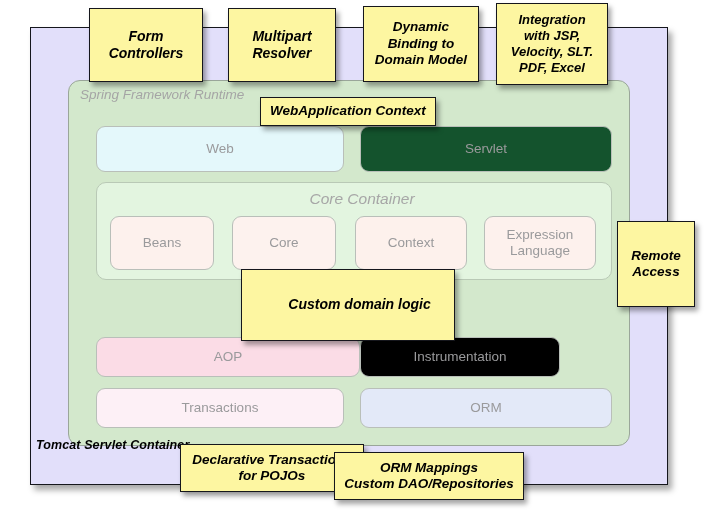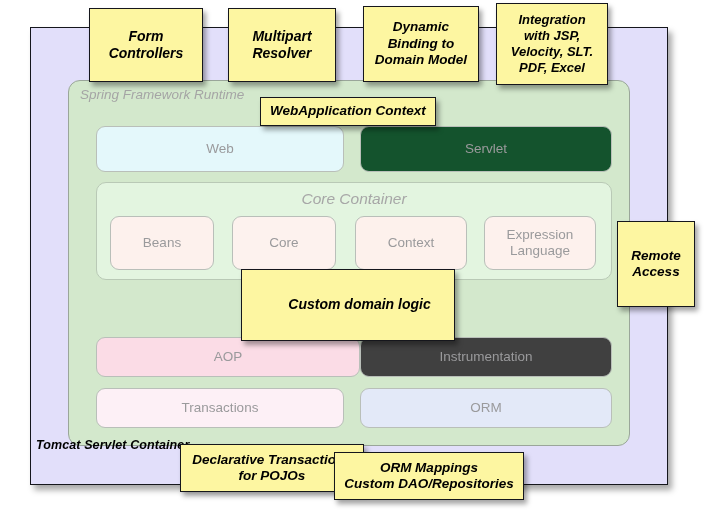--- a/index.html
+++ b/index.html
@@ -77,20 +77,21 @@
     border-radius:10px;
     box-sizing:border-box;
   }
   .core-title{
     position:absolute;
     left:96px;top:190px;width:516px;
     text-align:center;
     font-size:15.5px;
     font-style:italic;
     color:#a7a7a7;
+    padding-left:8px;
   }
 
   
   .note{
     position:absolute;
     background:#fdf6a1;
     border:1.4px solid #15161c;
     box-sizing:border-box;
     display:flex;
     align-items:center;
@@ -135,21 +136,21 @@
     <span>Context</span>
   </div>
   <div class="module" style="left:484px;top:216px;width:112px;height:54px;background:#fdf1ed;white-space:pre-line;">
     <span>Expression
 Language</span>
   </div>
 
   <div class="module" style="left:96px;top:337px;width:264px;height:40px;background:#fbdce6;">
     <span>AOP</span>
   </div>
-  <div class="module" style="left:360px;top:337px;width:252px;height:40px;background:#404040;">
+  <div class="module" style="left:360px;top:337px;width:200px;height:40px;background:#000000;">
     <span>Instrumentation</span>
   </div>
 
   <div class="module" style="left:96px;top:388px;width:248px;height:40px;background:#fdf0f6;">
     <span>Transactions</span>
   </div>
   <div class="module" style="left:360px;top:388px;width:252px;height:40px;background:#e3e9f8;">
     <span>ORM</span>
   </div>
 

